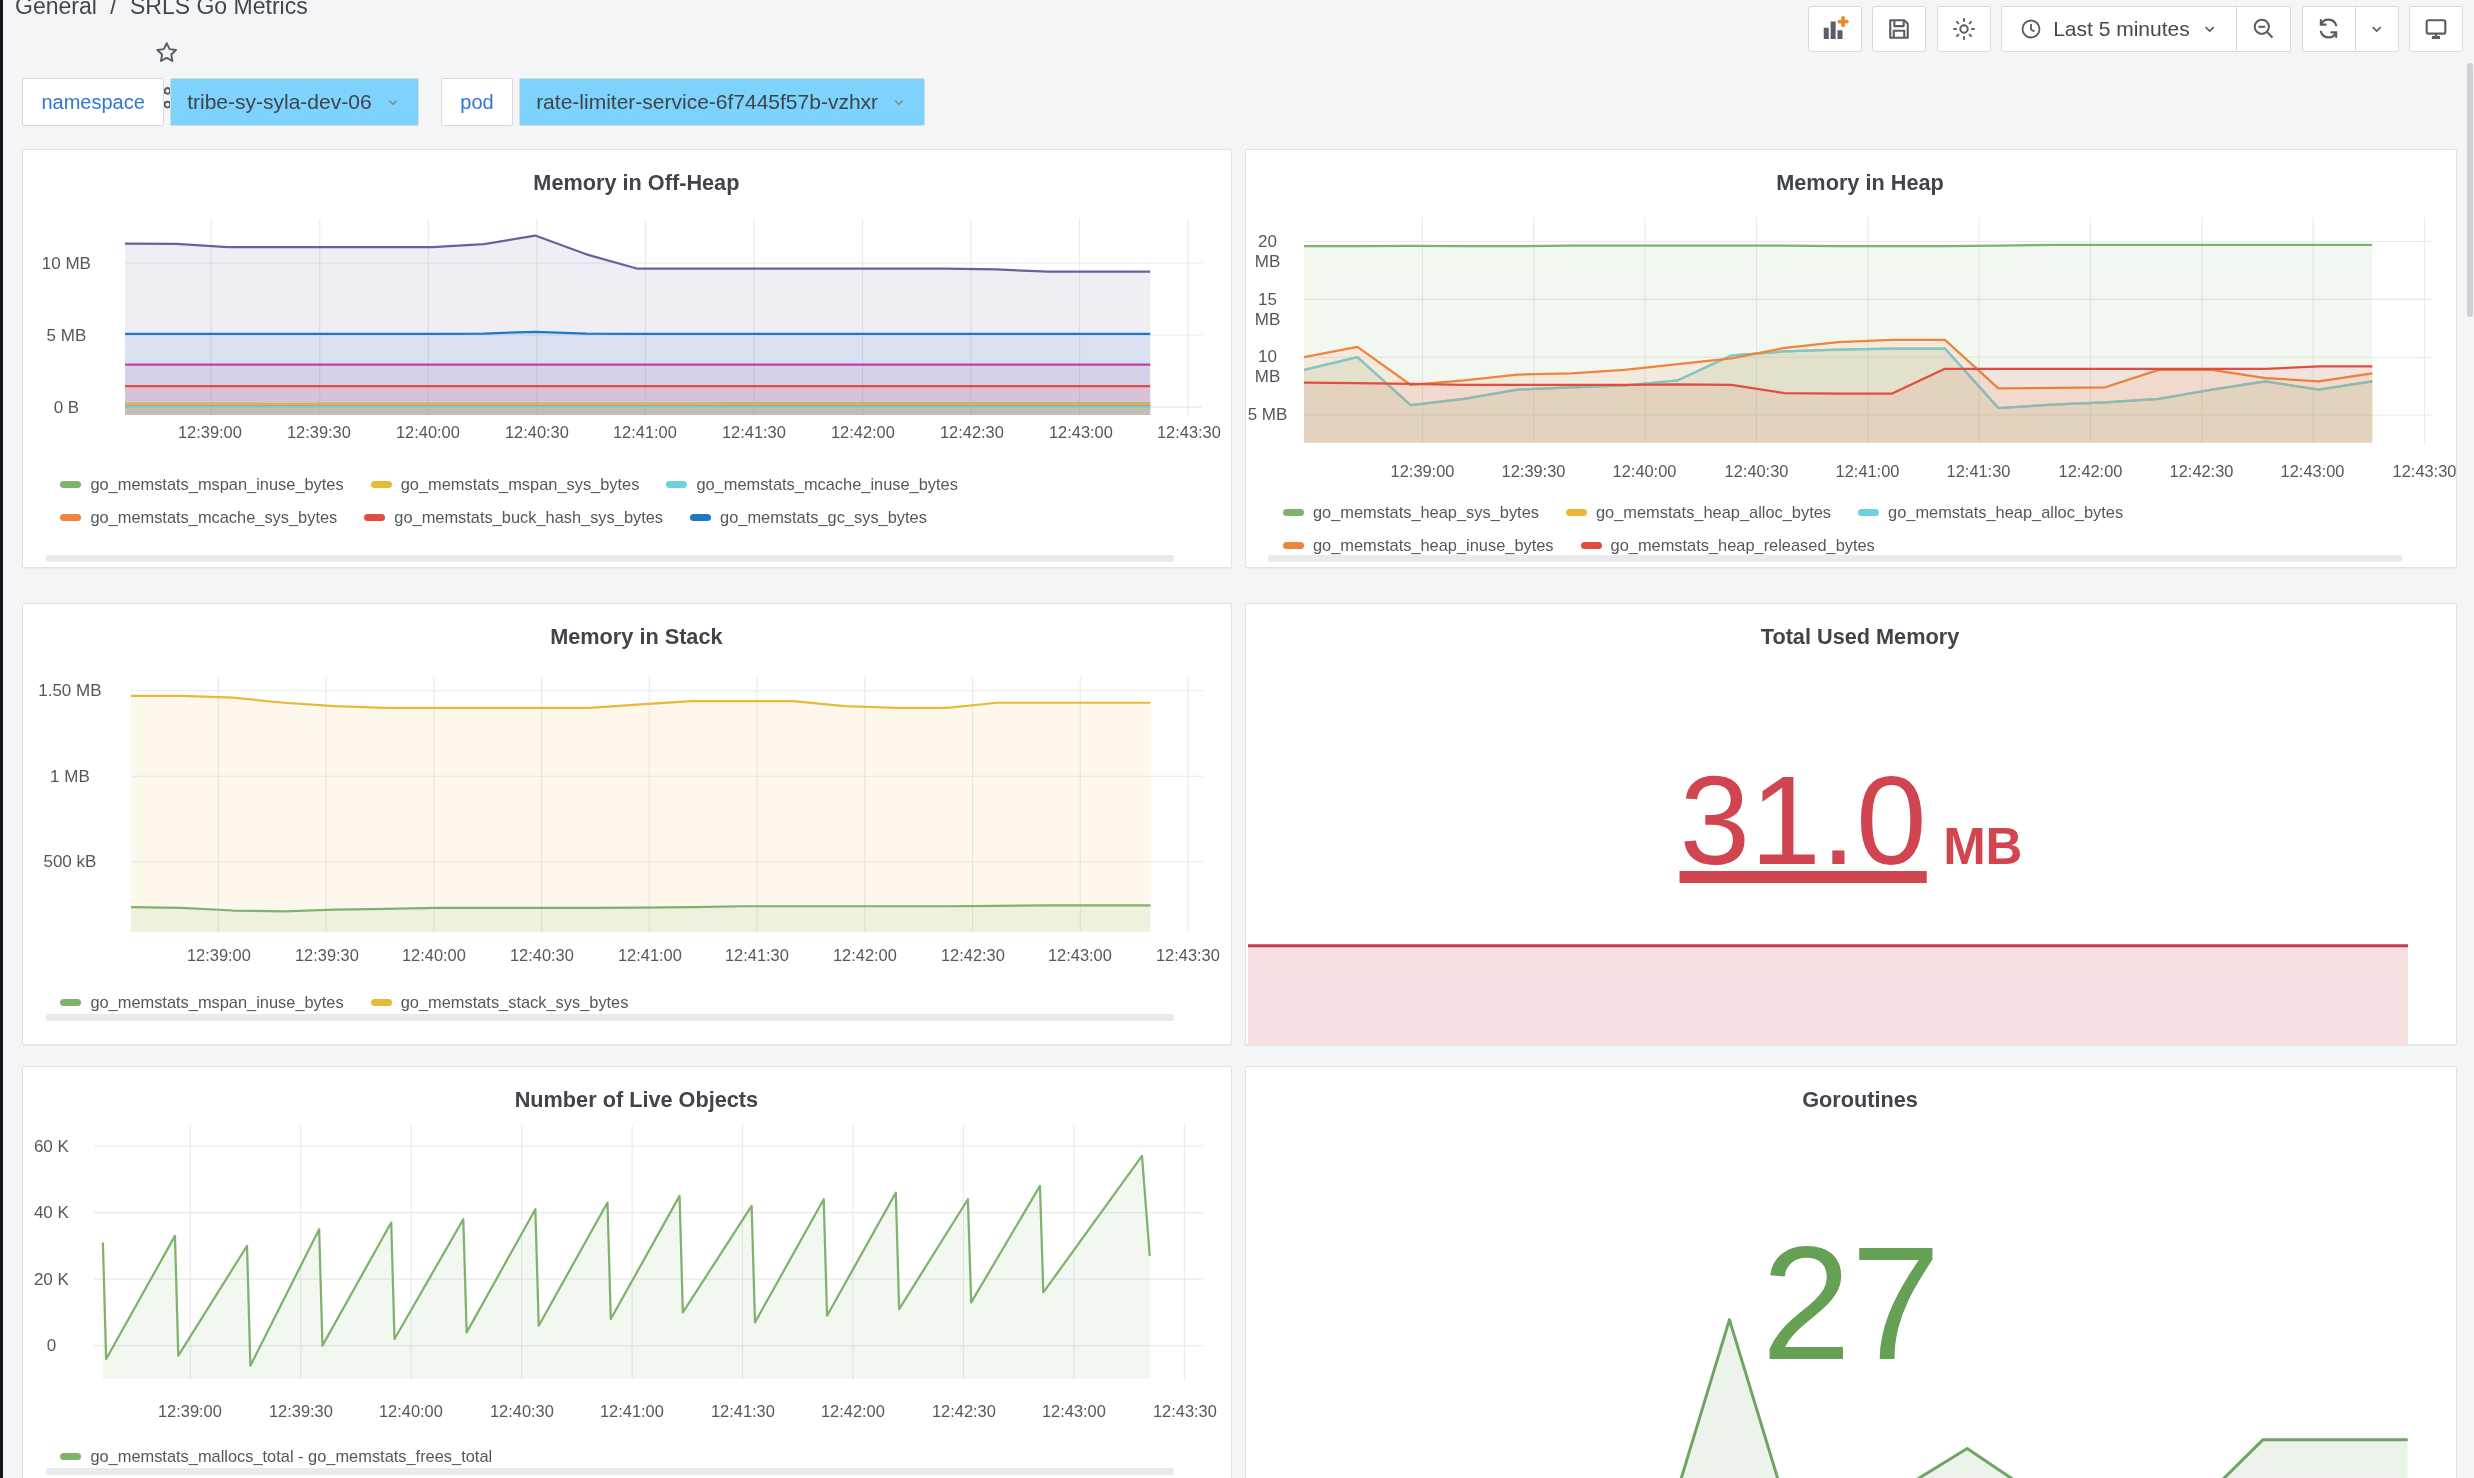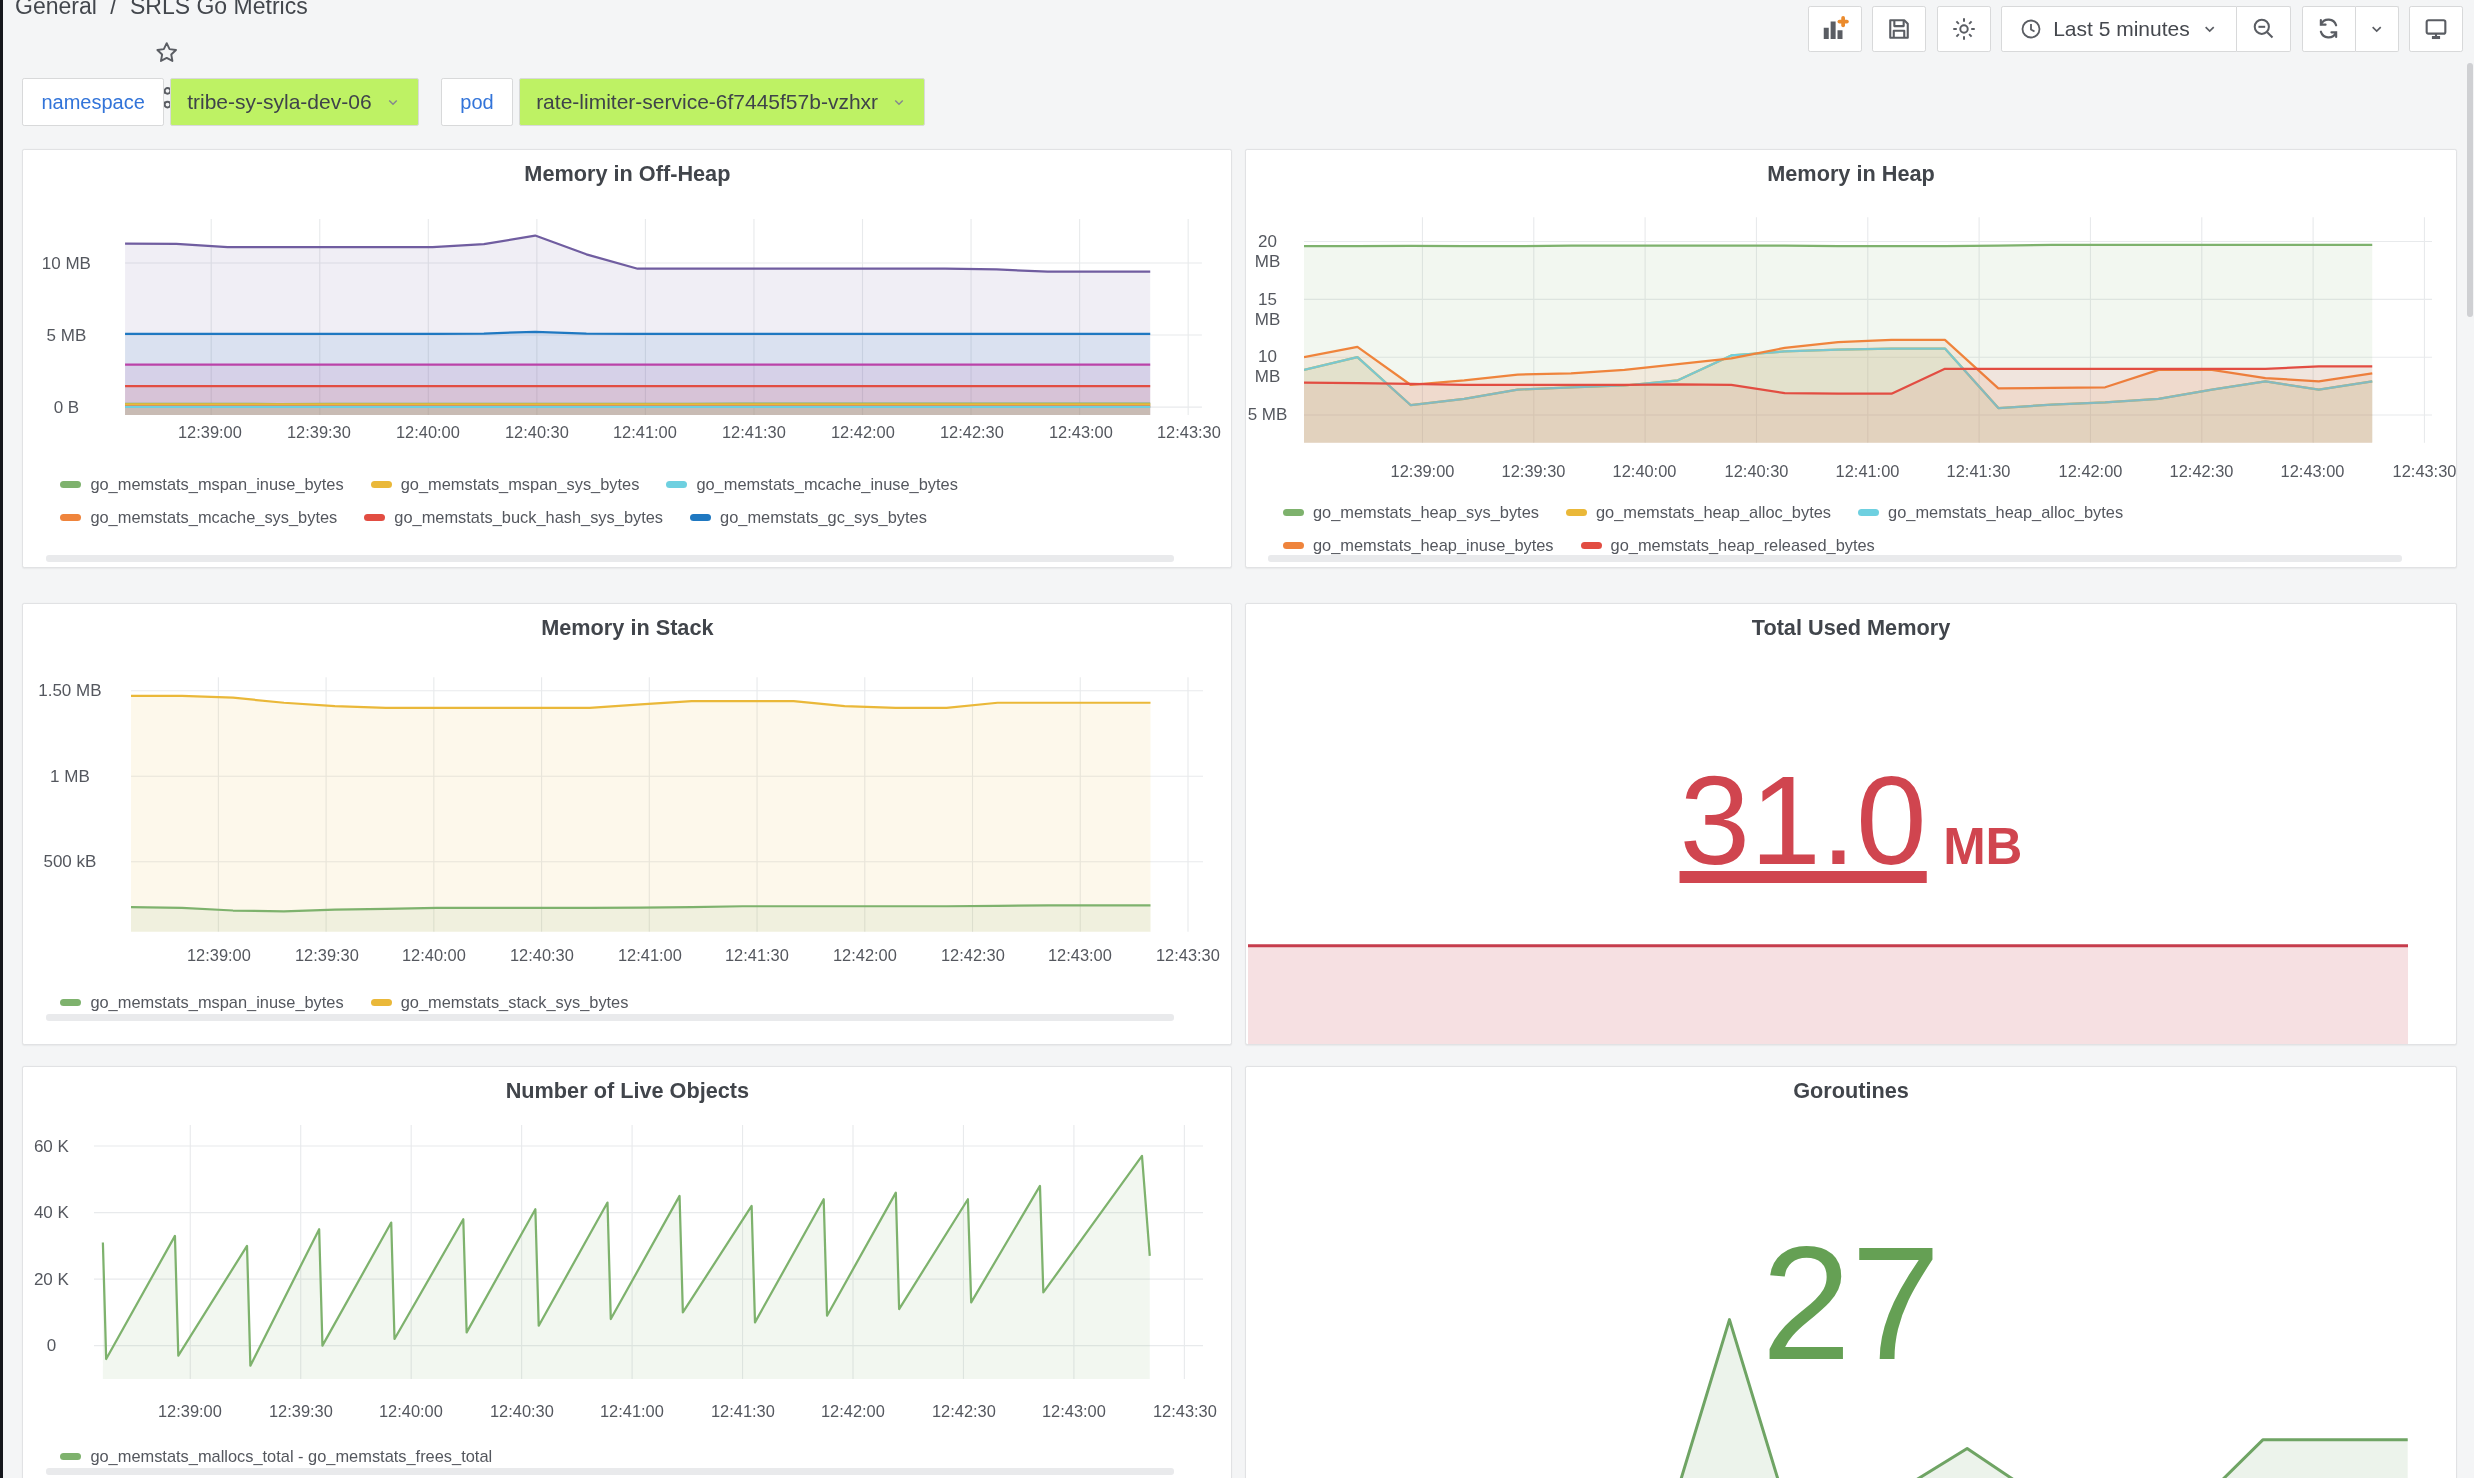--- a/index.html
+++ b/index.html
@@ -15,24 +15,24 @@
   .tb-btn{display:flex;align-items:center;justify-content:center;height:46px;min-width:54px;background:#fff;border:0.7px solid #d8d9da;border-radius:2.2px;box-sizing:border-box;cursor:pointer;}
   .tb-group{display:flex;}
   .tb-group .tb-btn{border-radius:0;}
   .tb-group .tb-btn:first-child{border-radius:2.2px 0 0 2.2px;}
   .tb-group .tb-btn:last-child{border-radius:0 2.2px 2.2px 0;border-left:none;}
   .time-btn{gap:10.5px;padding:0 16.4px;font-size:21px;color:#45484e;font-weight:500;}
   
   .varsrow{position:absolute;left:22.4px;top:78px;display:flex;gap:22.4px;}
   .vargroup{display:flex;gap:6px;}
   .varlabel{display:flex;align-items:center;height:48px;padding:0 18px;background:#fff;border:0.7px solid #d8d9da;border-radius:2.2px;color:#3274d9;font-size:20px;font-weight:500;box-sizing:border-box;}
-  .varvalue{display:flex;align-items:center;gap:12px;height:48px;padding:0 16.4px;background:#bef264;border:0.7px solid #d8d9da;border-radius:2.2px;color:#3f434a;font-size:21px;box-sizing:border-box;cursor:pointer;}
+  .varvalue{display:flex;align-items:center;gap:12px;height:48px;padding:0 16.4px;background:#7dd3fc;border:0.7px solid #d8d9da;border-radius:2.2px;color:#3f434a;font-size:21px;box-sizing:border-box;cursor:pointer;}
   
   .panel{position:absolute;background:#fff;border:0.7px solid #e1e2e4;border-radius:2.2px;box-shadow:0 0.7px 1.5px rgba(0,0,0,.05);overflow:hidden;box-sizing:border-box;}
-  .panel-title{position:absolute;left:0;top:10.5px;width:100%;text-align:center;font-size:21.7px;font-weight:700;color:#41454b;margin:0;cursor:pointer;}
+  .panel-title{position:absolute;left:0;top:10.5px;width:100%;text-align:center;font-size:21.7px;font-weight:700;color:#41454b;margin:9px;cursor:pointer;}
   .chart-svg{position:absolute;}
   .axis-y{position:absolute;text-align:center;font-size:17px;color:#54575e;}
   .axis-x{position:absolute;width:119px;text-align:center;font-size:16.4px;color:#54575e;}
   .legend{position:absolute;left:37px;display:flex;flex-direction:column;}
   .legend-row{display:flex;gap:27px;height:33px;align-items:center;}
   .legend-item{display:flex;align-items:center;gap:9px;cursor:pointer;}
   .swatch{width:21px;height:7.5px;border-radius:3.7px;flex:0 0 auto;}
   .legend-label{font-size:16.4px;color:#54575e;white-space:nowrap;}
   .hscroll{position:absolute;height:6.7px;border-radius:3px;background:#e9eaec;}
   .statval{position:absolute;left:0;width:100%;display:flex;align-items:baseline;justify-content:center;font-weight:500;line-height:1;}

